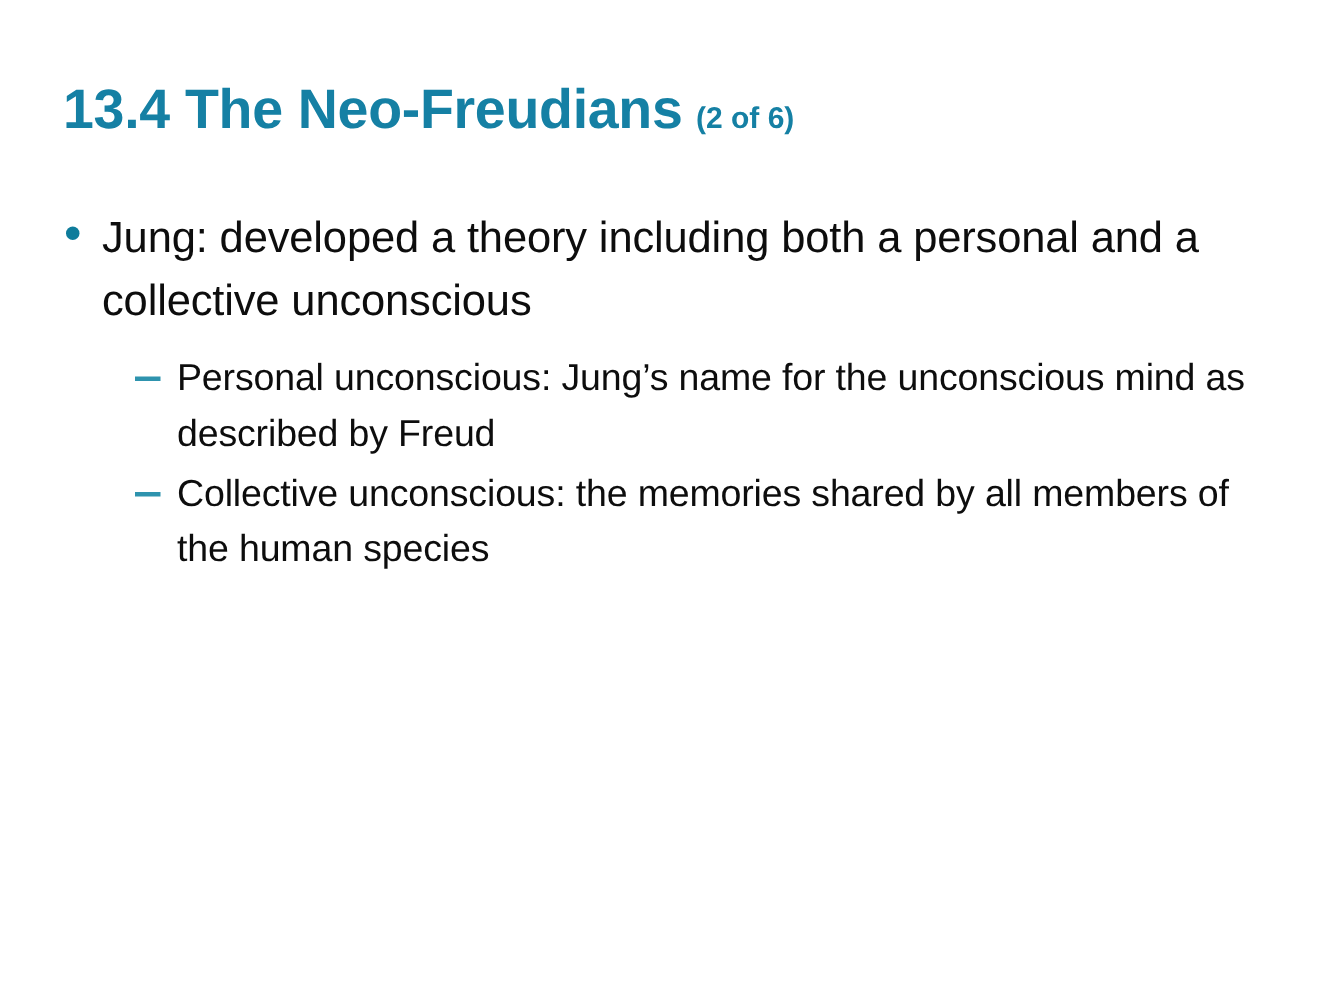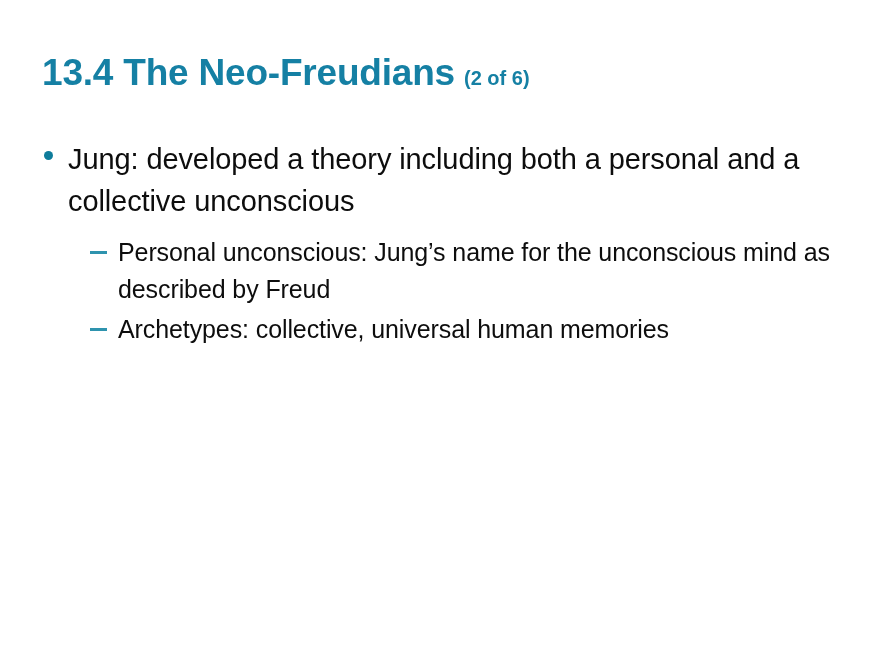--- a/index.html
+++ b/index.html
@@ -124,22 +124,22 @@
       <span class="level1-text">Jung: developed a theory including both a personal and a collective unconscious</span>
     </div>
 
     <div class="level2-list">
 
       <div class="level2-item">
         <span class="bullet-dash"></span>
         <span class="level2-text">Personal unconscious: Jung’s name for the unconscious mind as described by Freud</span>
       </div>
 
-
       <div class="level2-item">
         <span class="bullet-dash"></span>
-        <span class="level2-text">Archetypes: collective, universal human memories</span>
+        <span class="level2-text">Collective unconscious: the memories shared by all members of the human species</span>
       </div>
+
 
     </div>
   </div>
 
 </div>
 
 </body></html>

